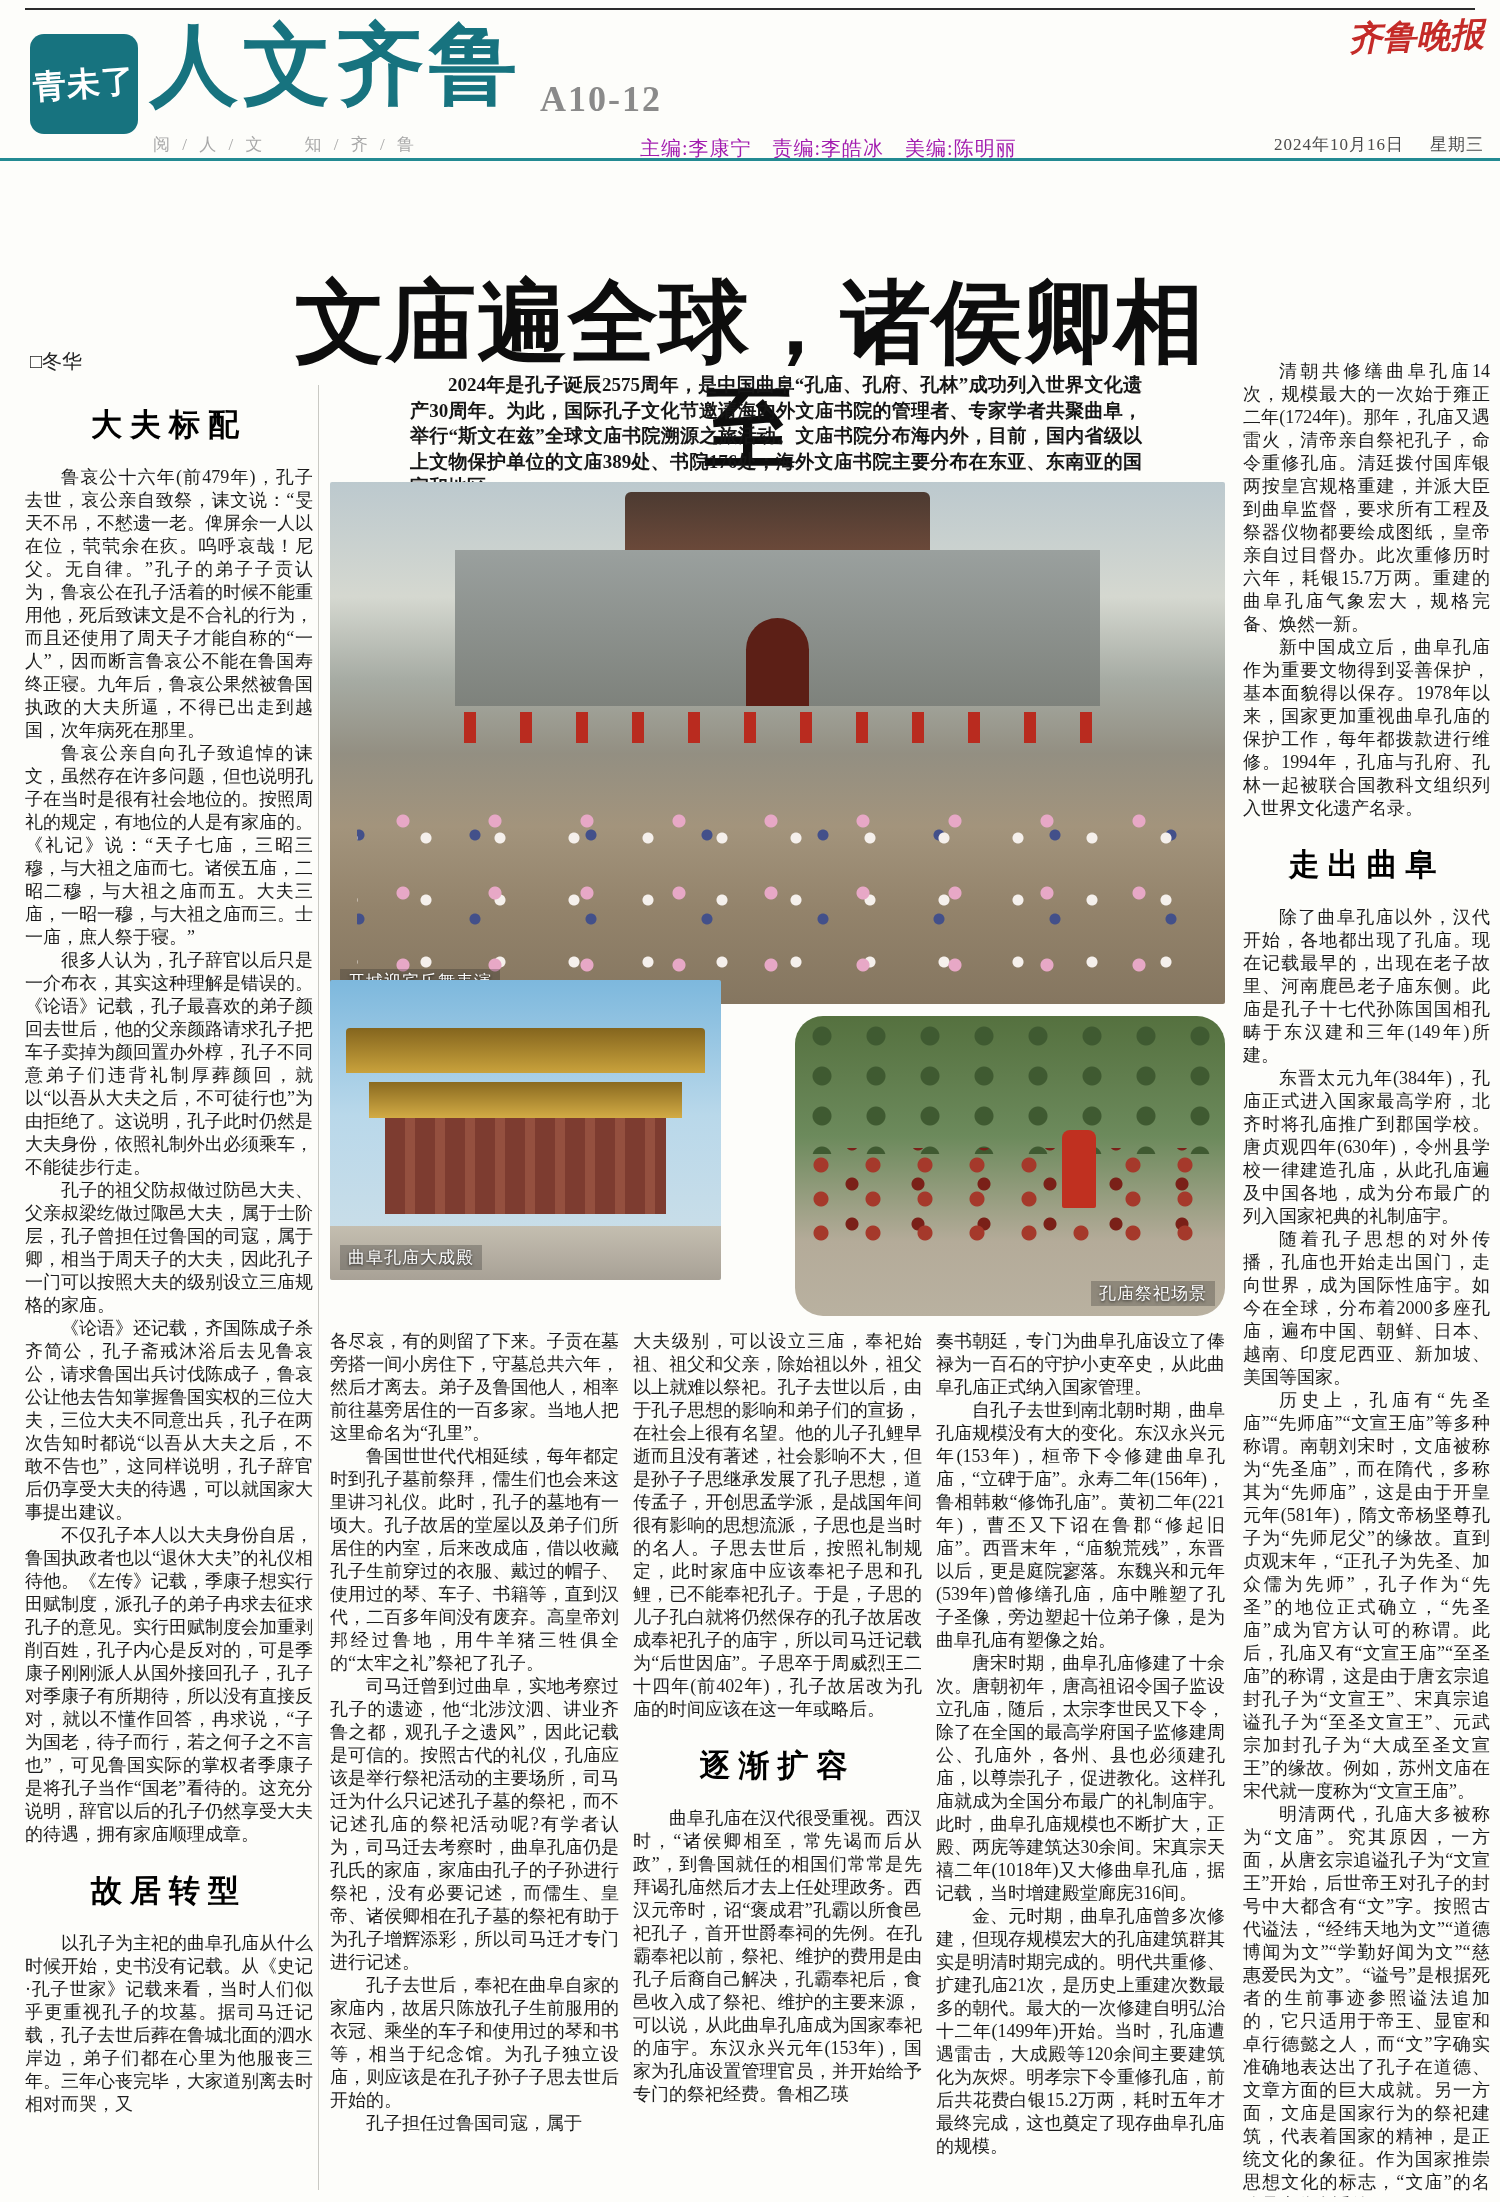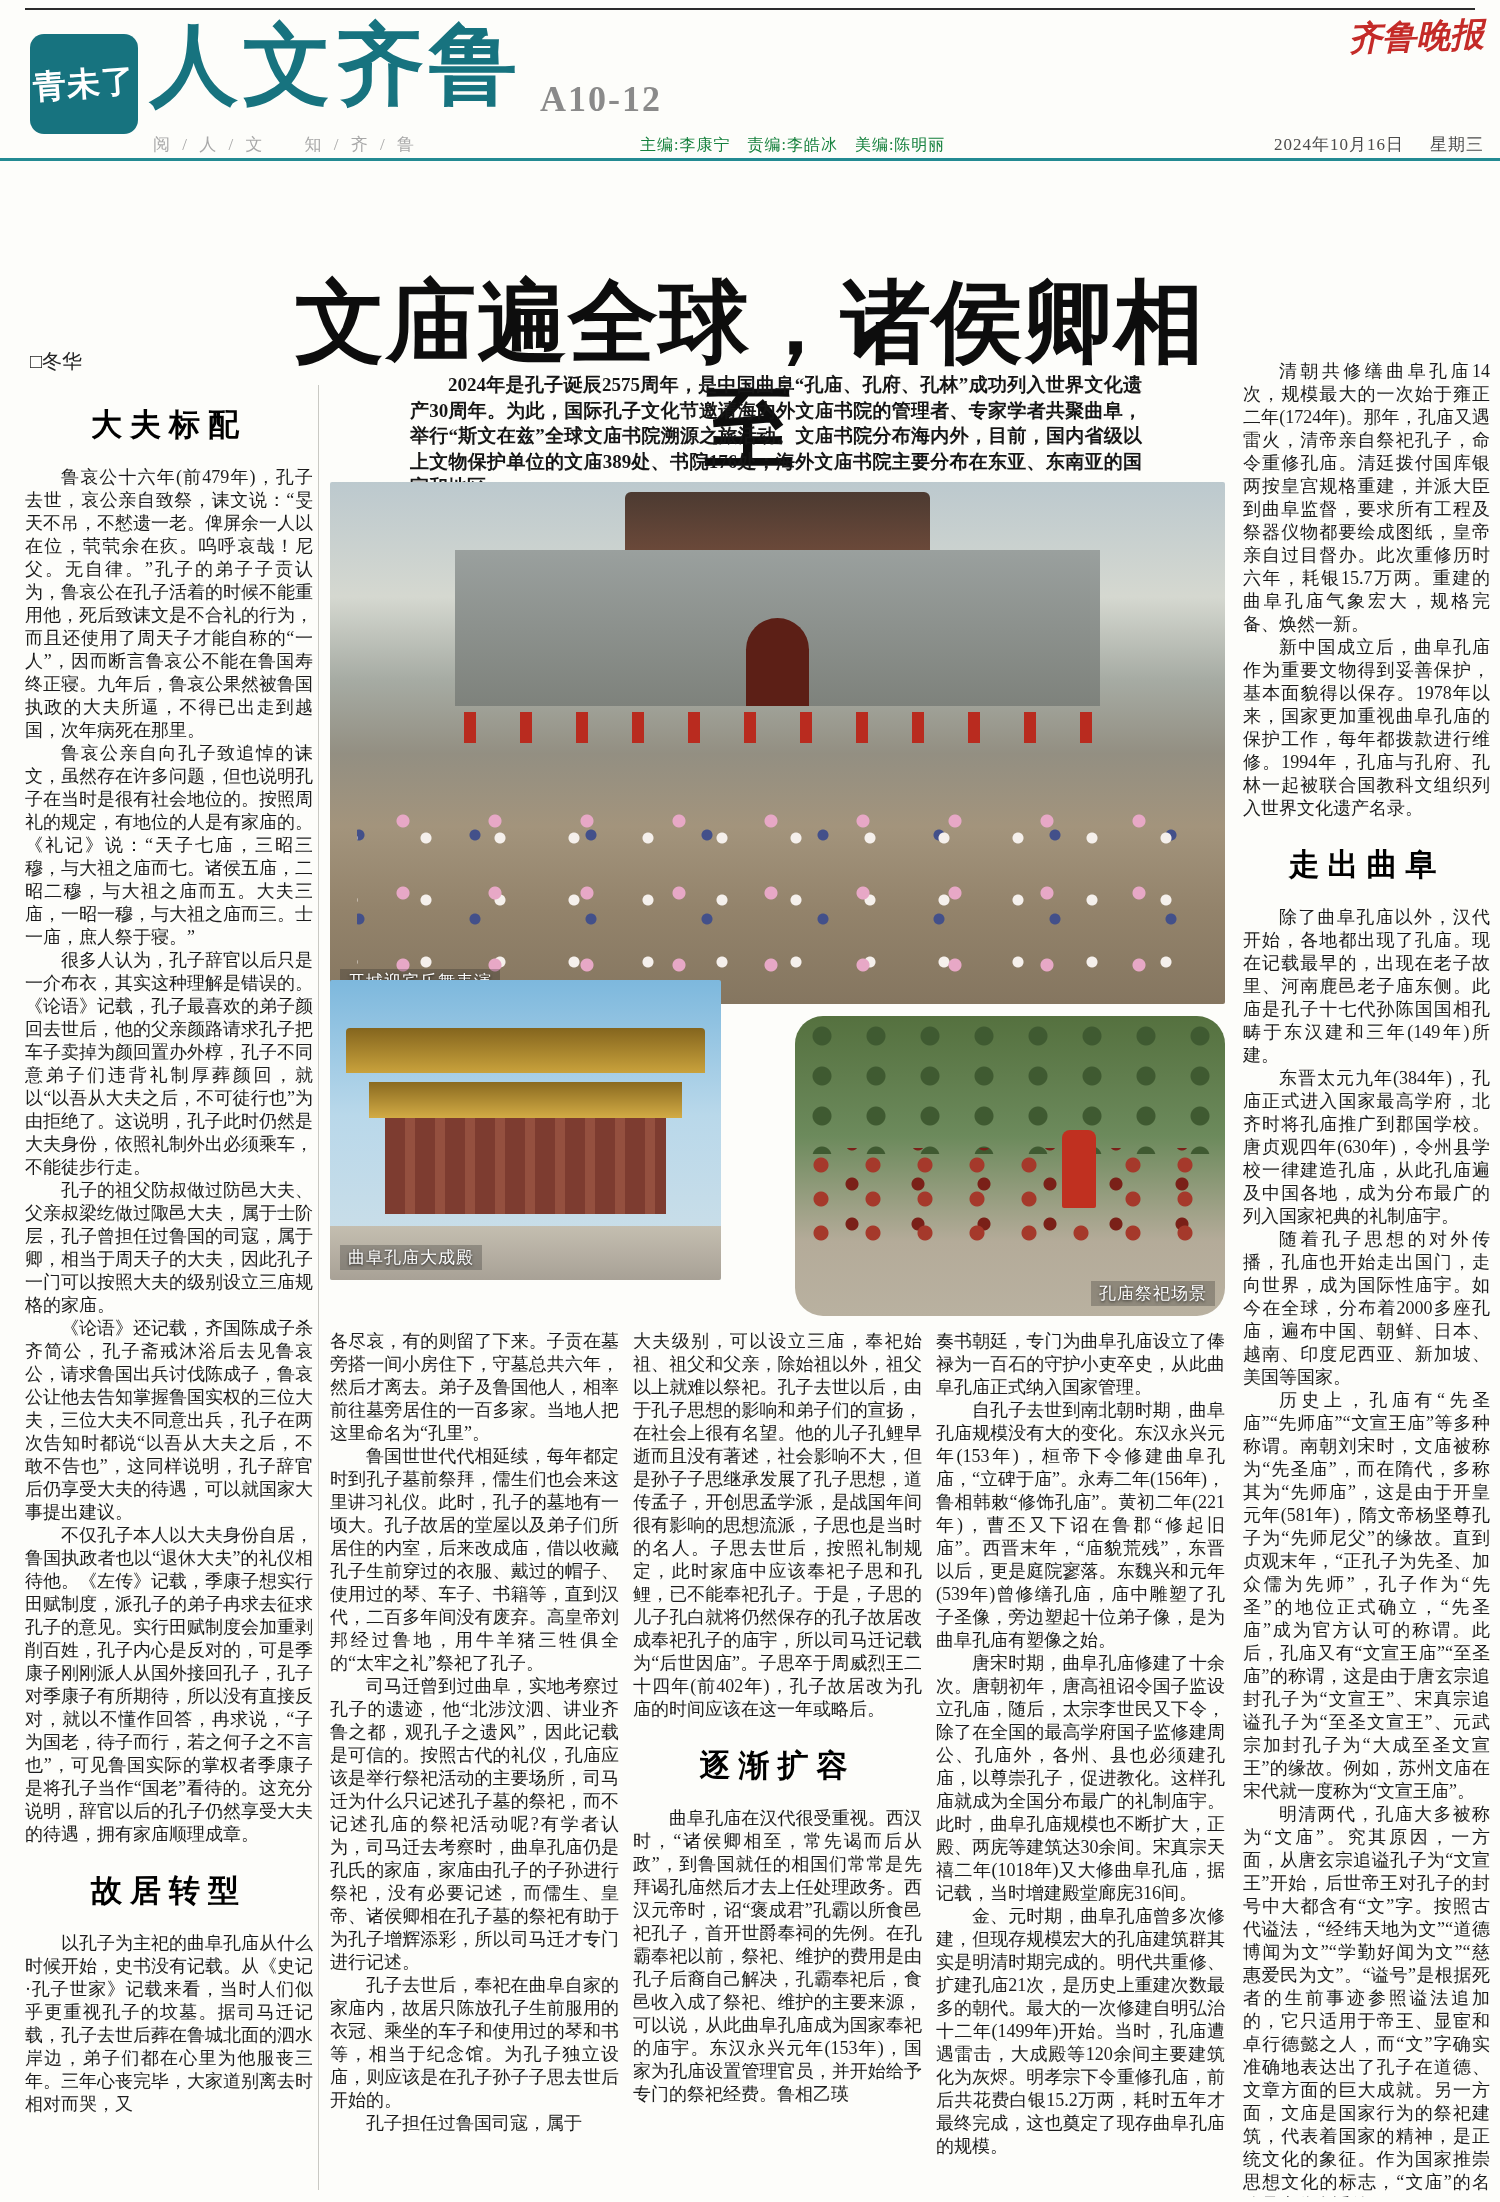--- a/index.html
+++ b/index.html
@@ -8,21 +8,21 @@
   .abs{position:absolute;}
   
   .top-rule{left:25px;right:25px;top:8px;height:2px;background:#2b2b2b;}
   .logo-badge{left:30px;top:34px;width:108px;height:100px;background:#17737f;border-radius:14px;
               display:flex;align-items:center;justify-content:center;}
   .logo-badge span{color:#fff;font-size:33px;font-weight:bold;letter-spacing:1px;transform:rotate(-4deg);}
   .section-title{left:150px;top:18px;font-size:88px;line-height:1.1;font-weight:bold;color:#17737f;letter-spacing:5px;}
   .page-number{left:540px;top:78px;font-size:36px;font-weight:bold;color:#8a8a8a;letter-spacing:2px;}
   .slogan{left:153px;top:133px;font-size:17px;color:#a8a8a8;letter-spacing:4px;}
   .slogan .gap{display:inline-block;width:38px;}
-  .editors{left:640px;top:135px;font-size:16px;color:#15803d;letter-spacing:1px;}
+  .editors{left:640px;top:135px;font-size:20px;color:#a21caf;letter-spacing:1px;}
   .issue-date{right:16px;top:133px;font-size:17px;color:#4a4a4a;letter-spacing:1px;}
   .issue-date .wd{margin-left:26px;}
   .brand{right:16px;top:14px;font-size:34px;font-weight:bold;color:#c42b28;letter-spacing:0px;
          transform:rotate(-2deg);font-style:italic;}
   .teal-rule{left:0;right:0;top:158px;height:3px;background:#238a92;}
   
   .headline{left:250px;top:210px;width:1000px;text-align:center;font-size:90px;line-height:1.18;
             font-weight:bold;color:#0d0d0d;letter-spacing:1px;}
   .author-byline{left:30px;top:348px;font-size:20px;color:#222;}
   .intro{left:398px;top:360px;width:756px;font-size:19px;line-height:25.5px;text-align:justify;

